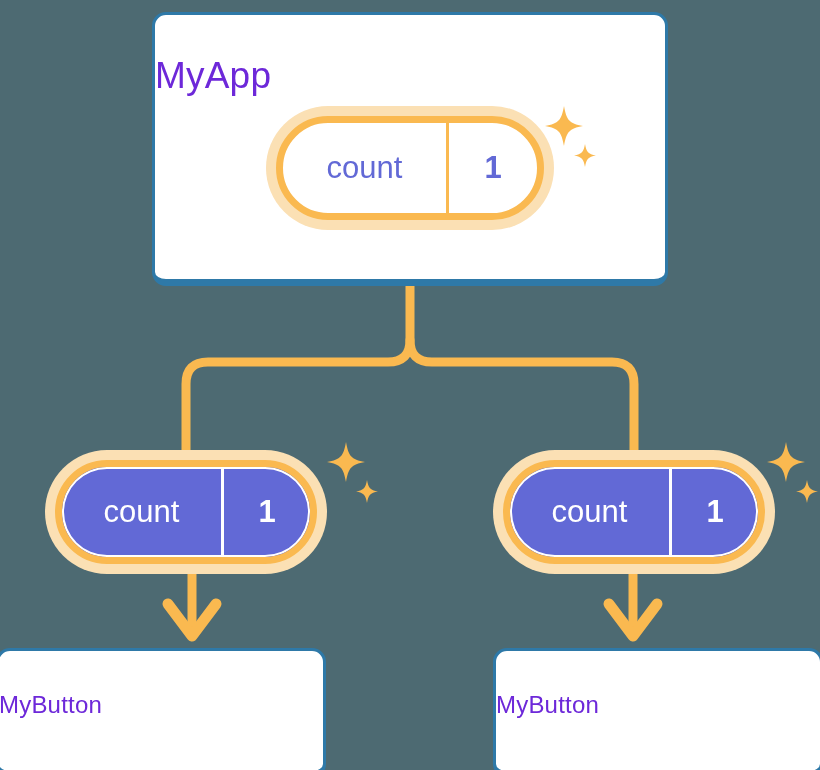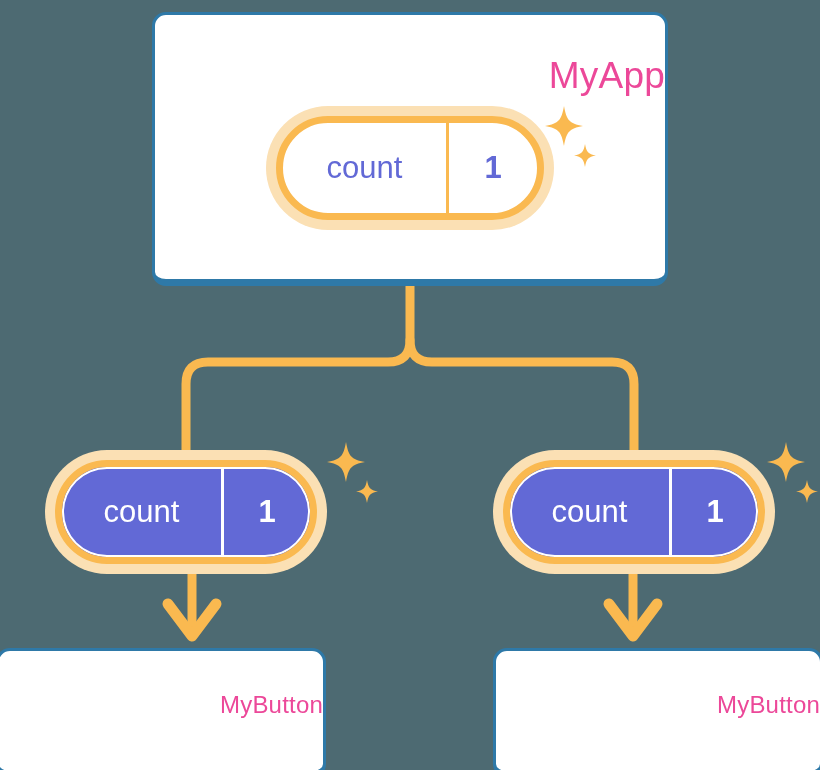--- a/index.html
+++ b/index.html
@@ -20,22 +20,22 @@
     position:absolute;
     background:#ffffff;
     border:3px solid #2e79a8;
     border-bottom-width:7px;
     border-radius:14px;
     box-sizing:border-box;
     z-index:3;
   }
   .card-title{
     position:absolute;left:0;right:0;
-    text-align:right;
-    color:#ec4899;
+    text-align:left;
+    color:#6d28d9;
     font-weight:400;
     letter-spacing:.2px;
   }
 
   
   #app-card{left:152px;top:12px;width:516px;height:274px;}
   #app-card .card-title{top:40px;font-size:37px;}
 
   
   .btn-card{width:330px;height:130px;top:648px;}

